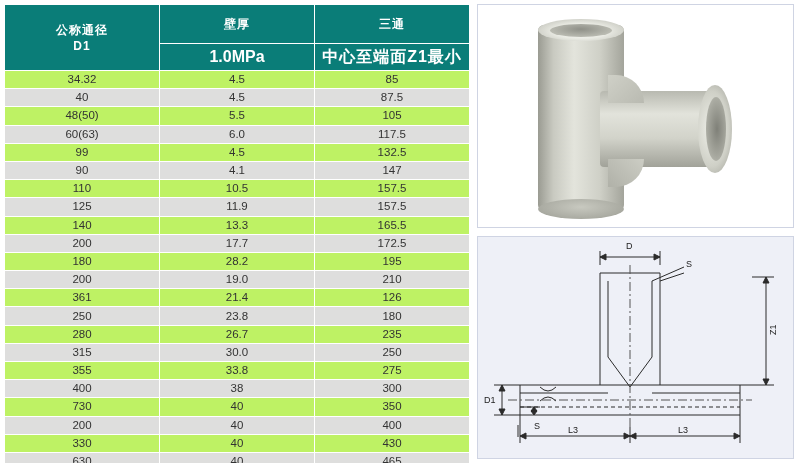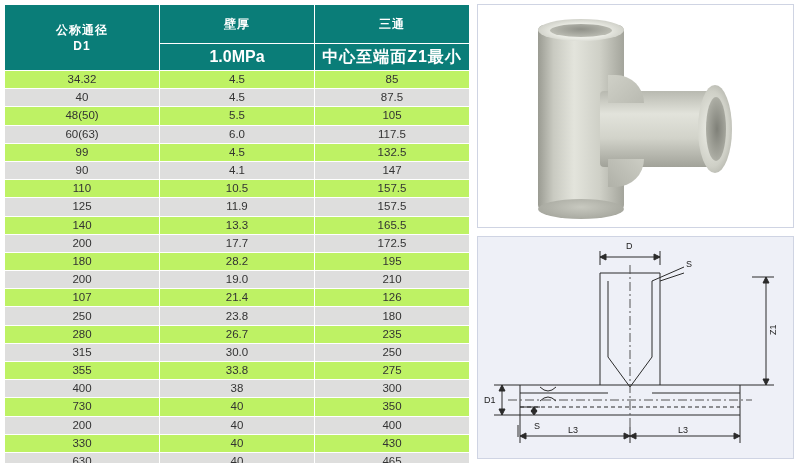--- a/index.html
+++ b/index.html
@@ -271,21 +271,21 @@
             <td>180</td>
             <td>28.2</td>
             <td>195</td>
           </tr>
           <tr class="even">
             <td>200</td>
             <td>19.0</td>
             <td>210</td>
           </tr>
           <tr class="odd">
-            <td>107</td>
+            <td>361</td>
             <td>21.4</td>
             <td>126</td>
           </tr>
           <tr class="even">
             <td>250</td>
             <td>23.8</td>
             <td>180</td>
           </tr>
           <tr class="odd">
             <td>280</td>

